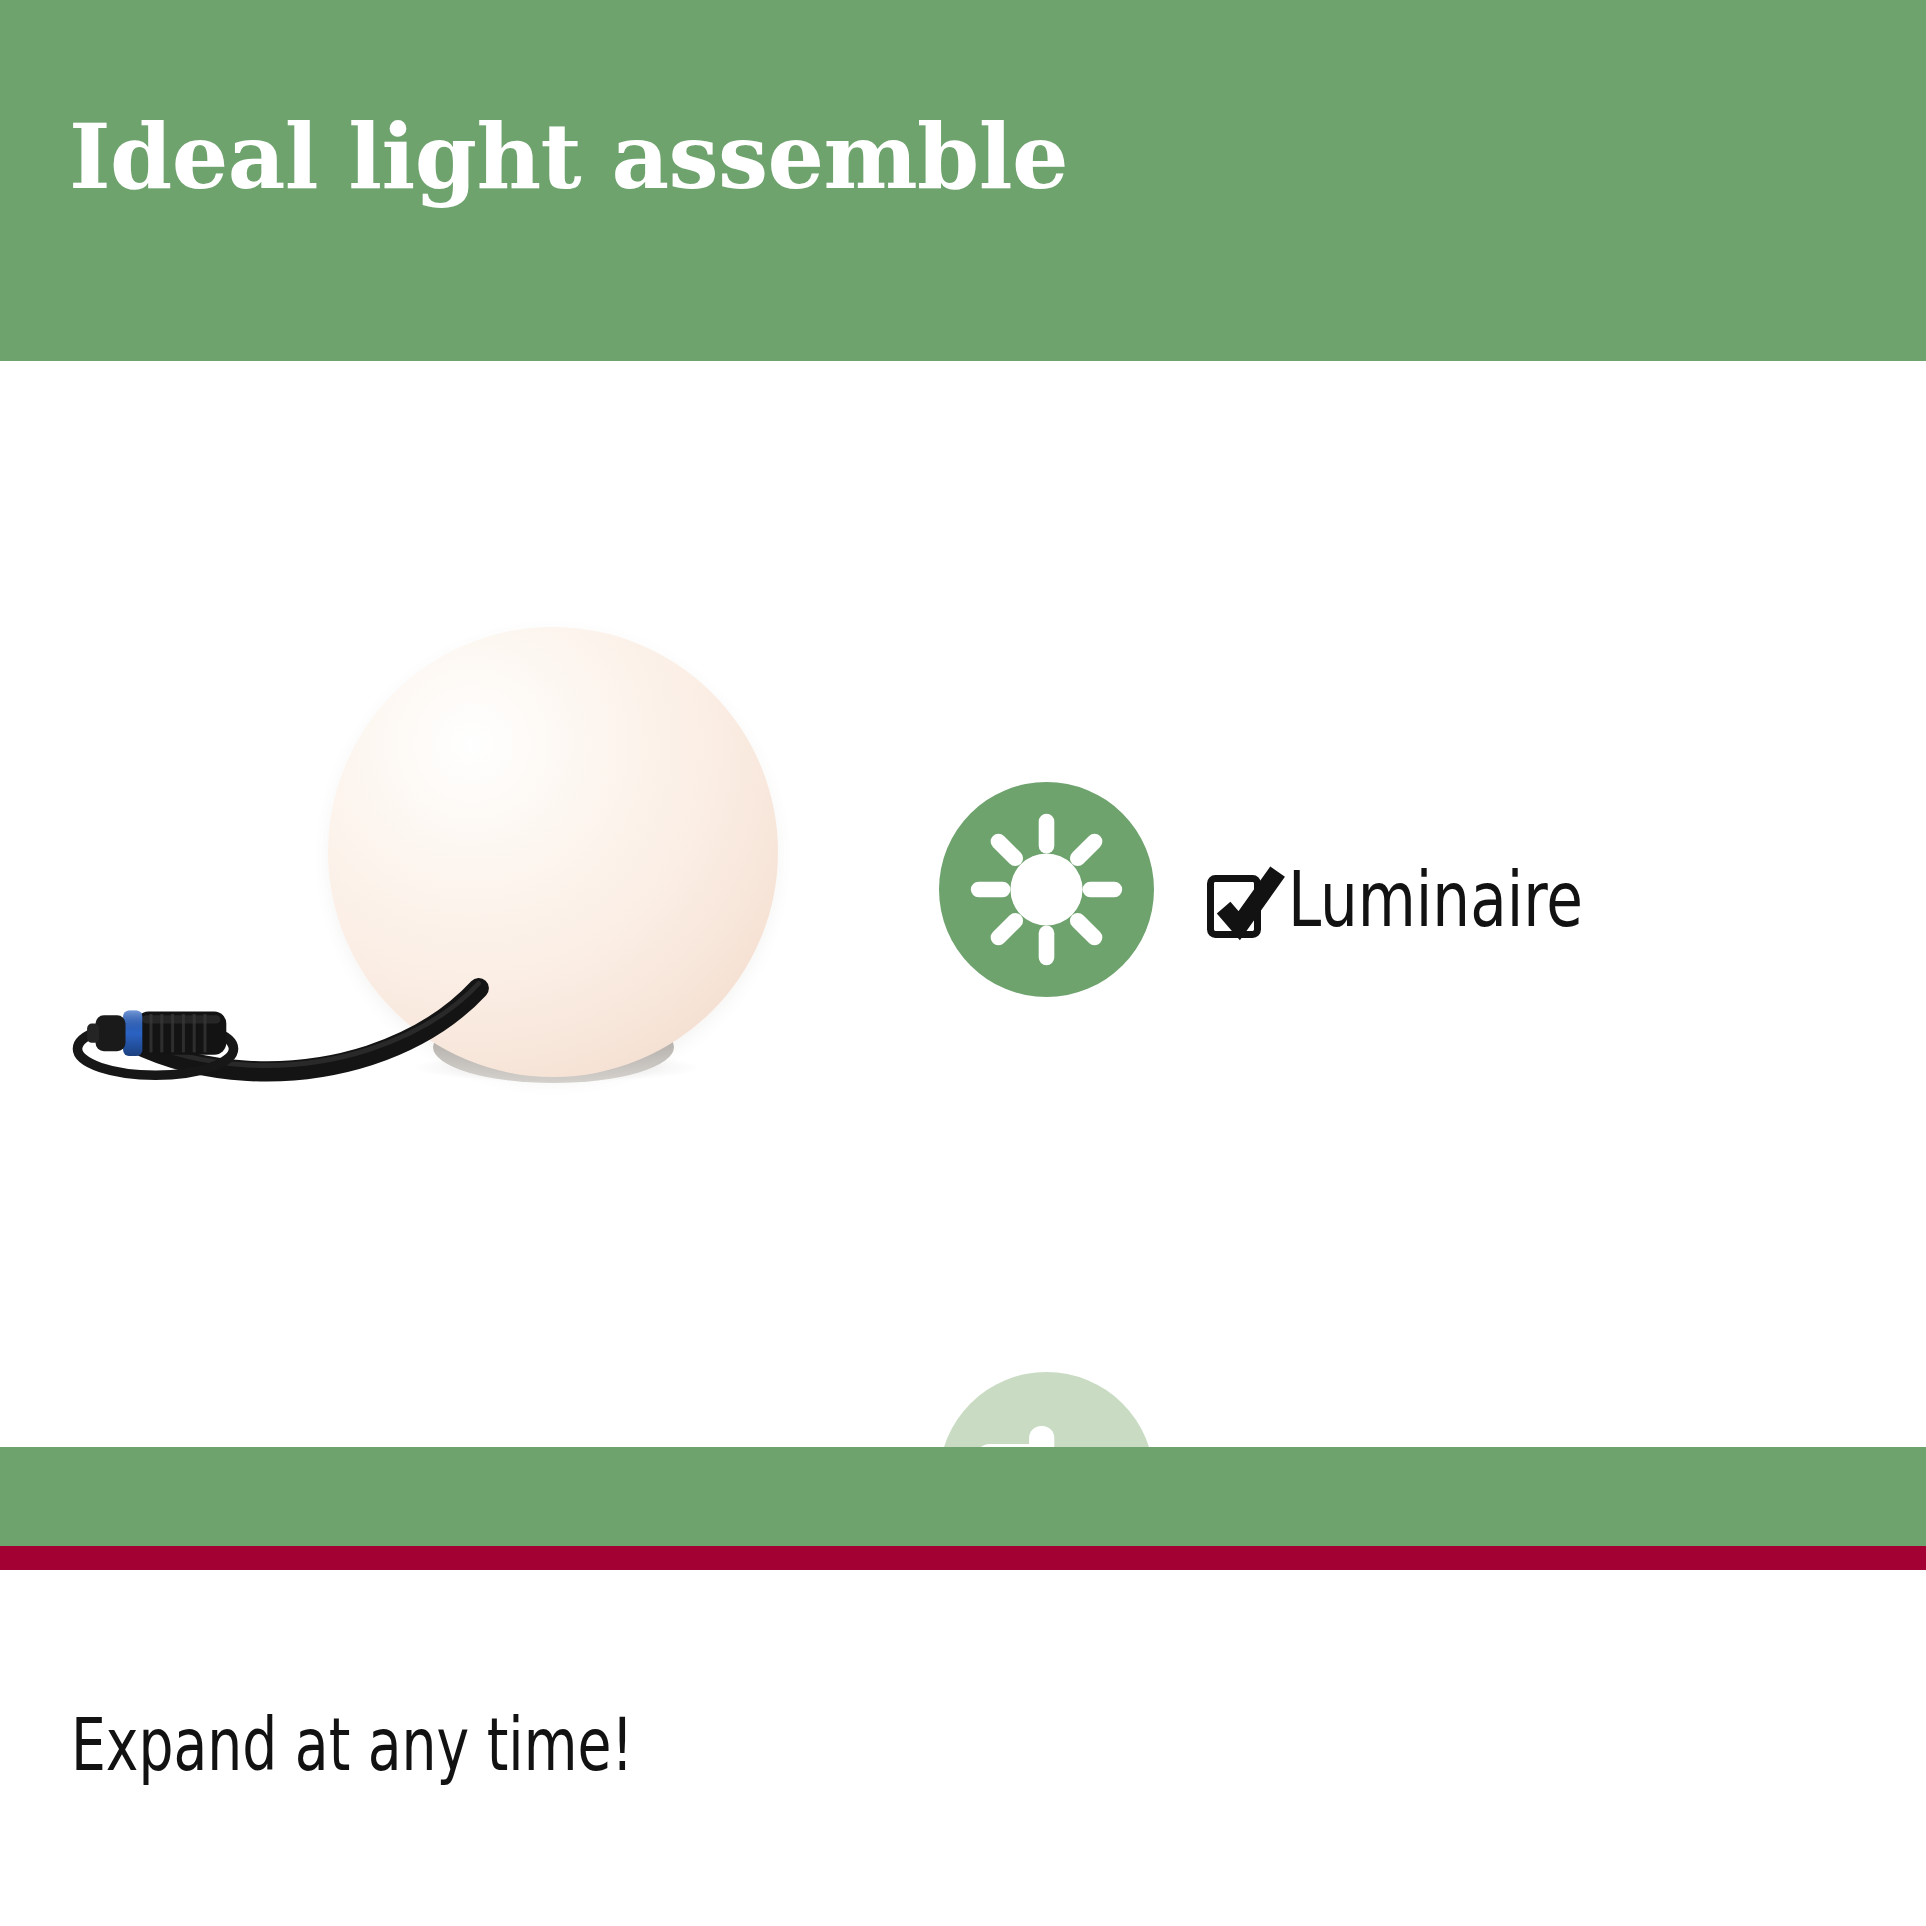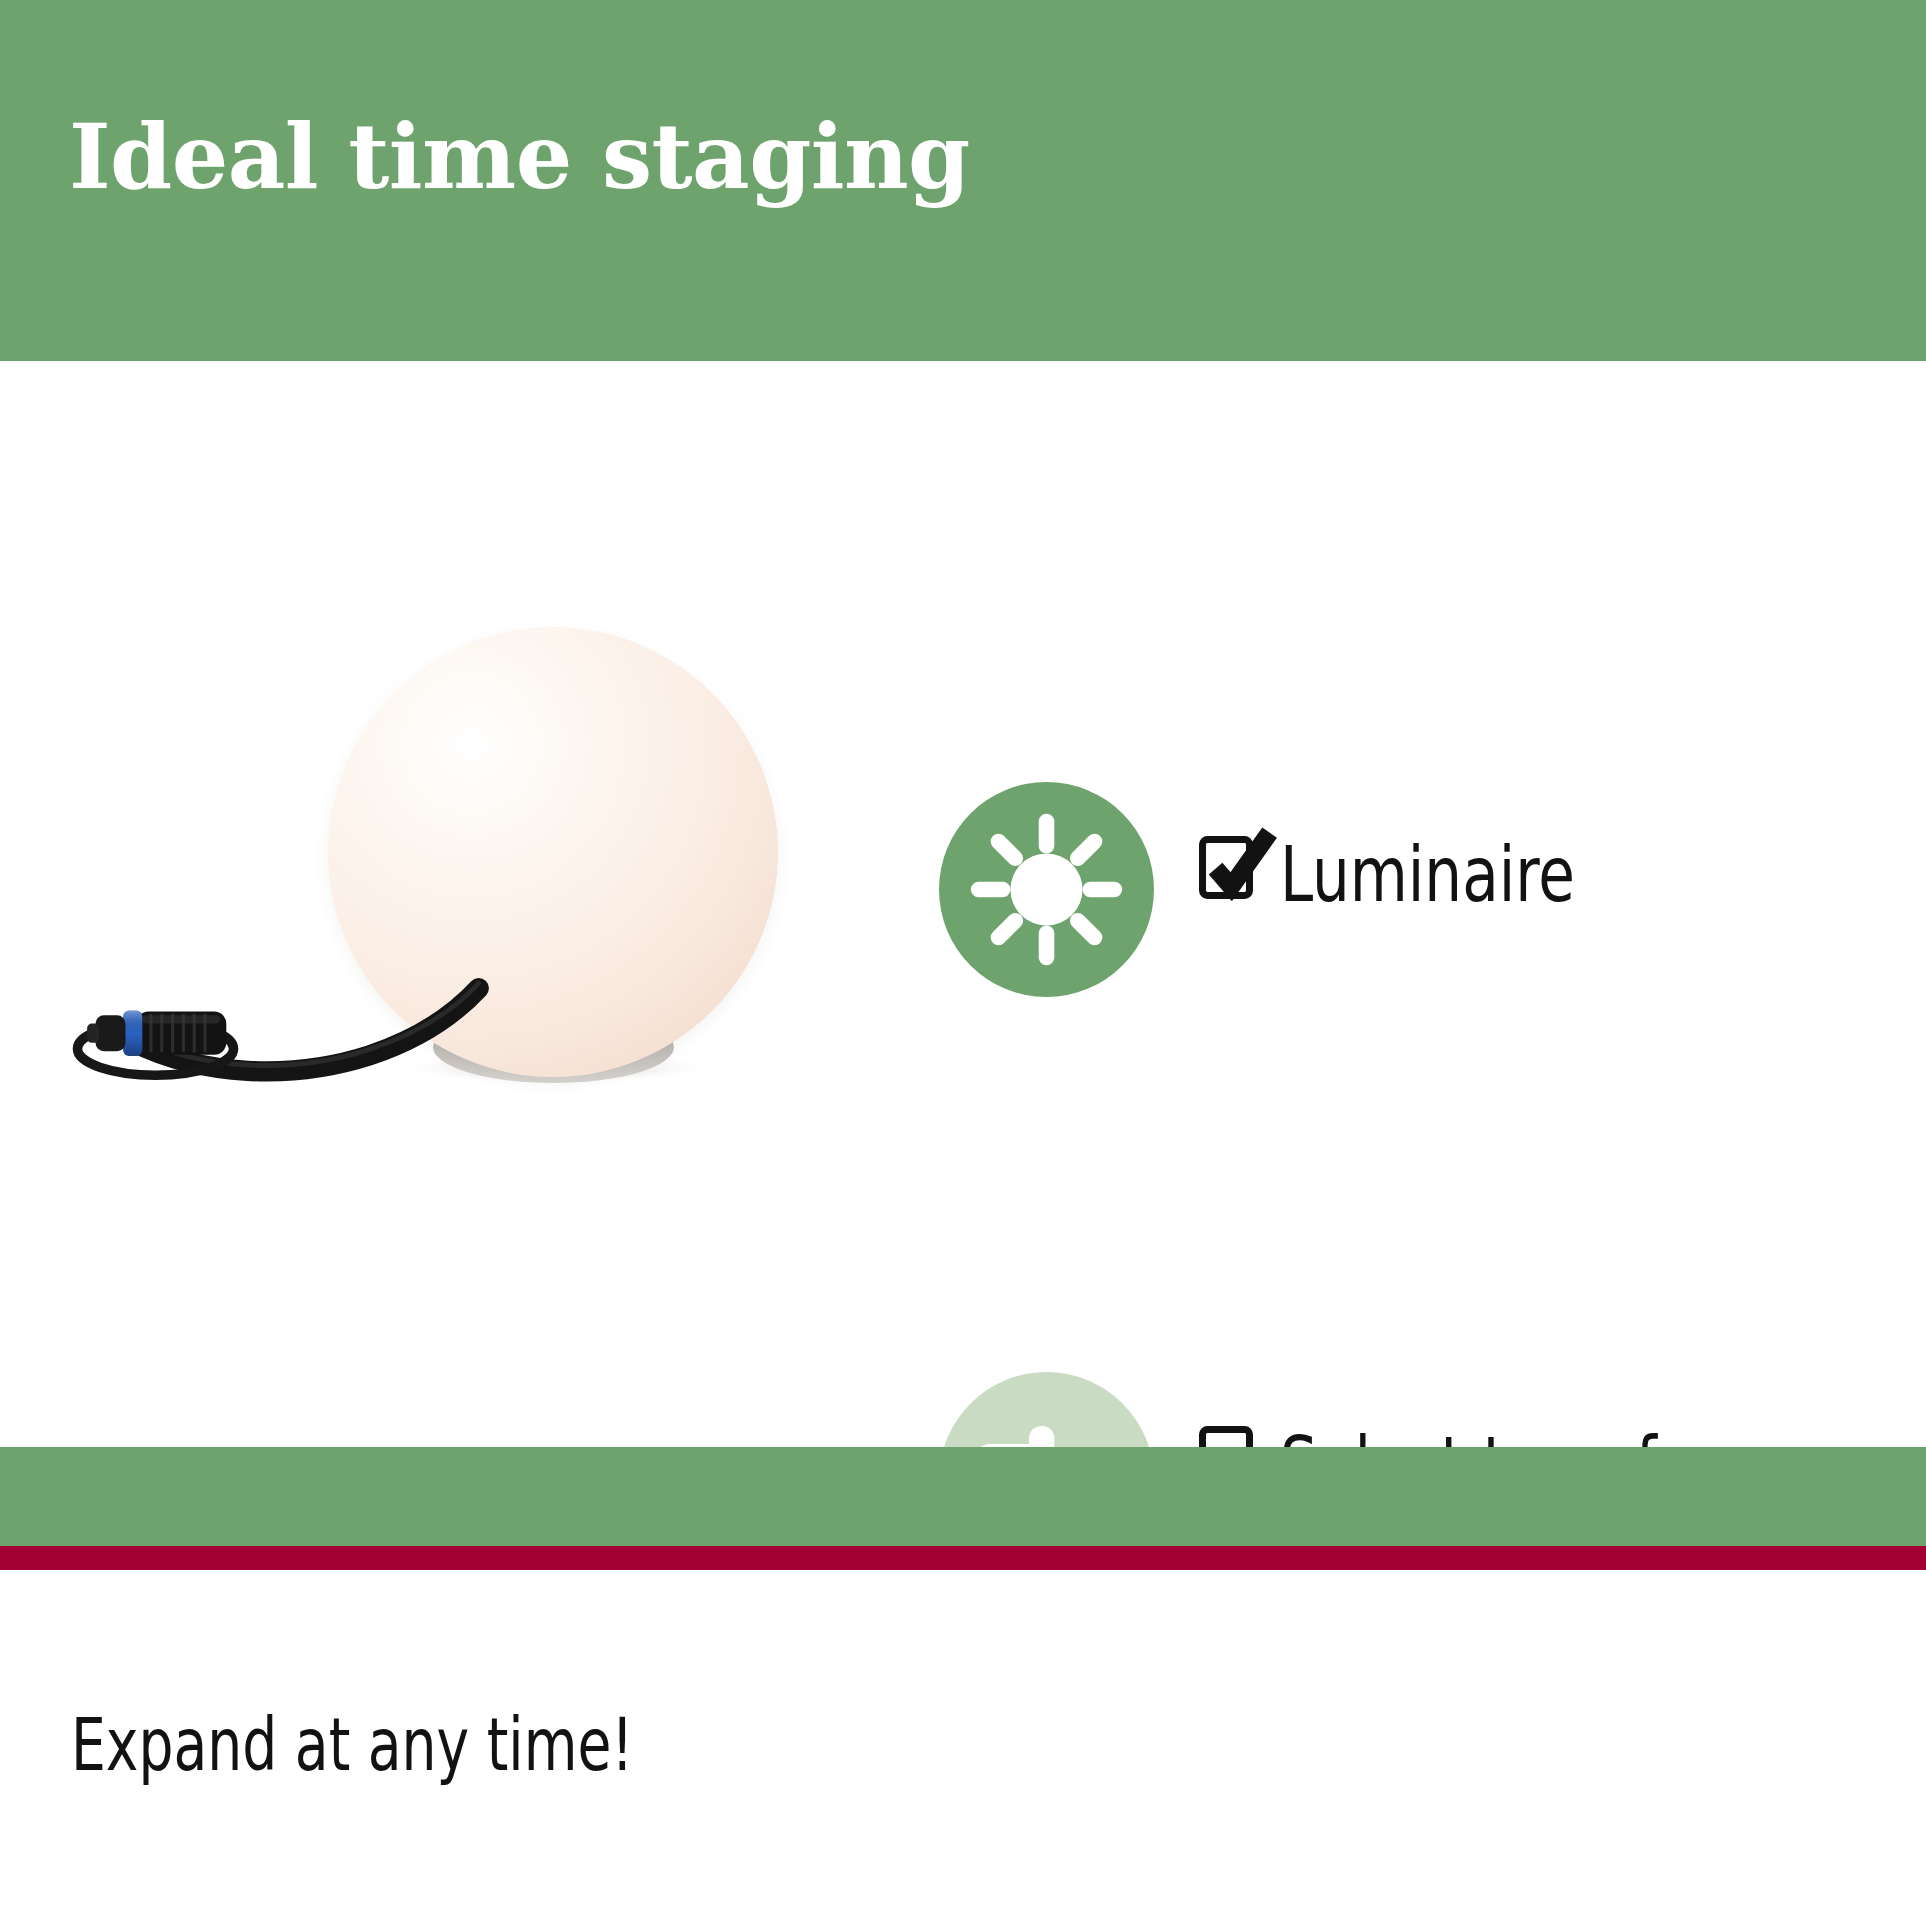--- a/index.html
+++ b/index.html
@@ -138,24 +138,24 @@
   .icon-circle.active { background: #6FA36E; }
   .icon-circle.muted  { background: #C9DCC3; }
   .icon-circle svg {
     position: absolute;
     left: 0; top: 0;
     width: 215px; height: 215px;
   }
 
   .check-label-wrap {
     position: absolute;
-    left: 266px;
+    left: 274px;
     top: 60px;
     display: flex;
-    align-items: flex-start;
+    align-items: flex-end;
     height: 102px;
   }
   .checkbox {
     position: relative;
     width: 54px;
     height: 63px;
     box-sizing: border-box;
     border: 7.8px solid #121212;
     border-radius: 8.4px;
     flex: none;
@@ -227,21 +227,21 @@
     color: #121212;
     white-space: nowrap;
     transform: scaleX(0.84);
     transform-origin: left center;
   }
 </style>
 </head>
 <body>
 
 <div class="header-banner">
-  <div class="header-title">Ideal time staging</div>
+  <div class="header-title">Ideal light assemble</div>
 </div>
 
 <div class="content-area">
 
   <div class="product-photo">
 
     <div class="globe-base-shadow"></div>
     <div class="globe-base"></div>
     <div class="globe"></div>
 

